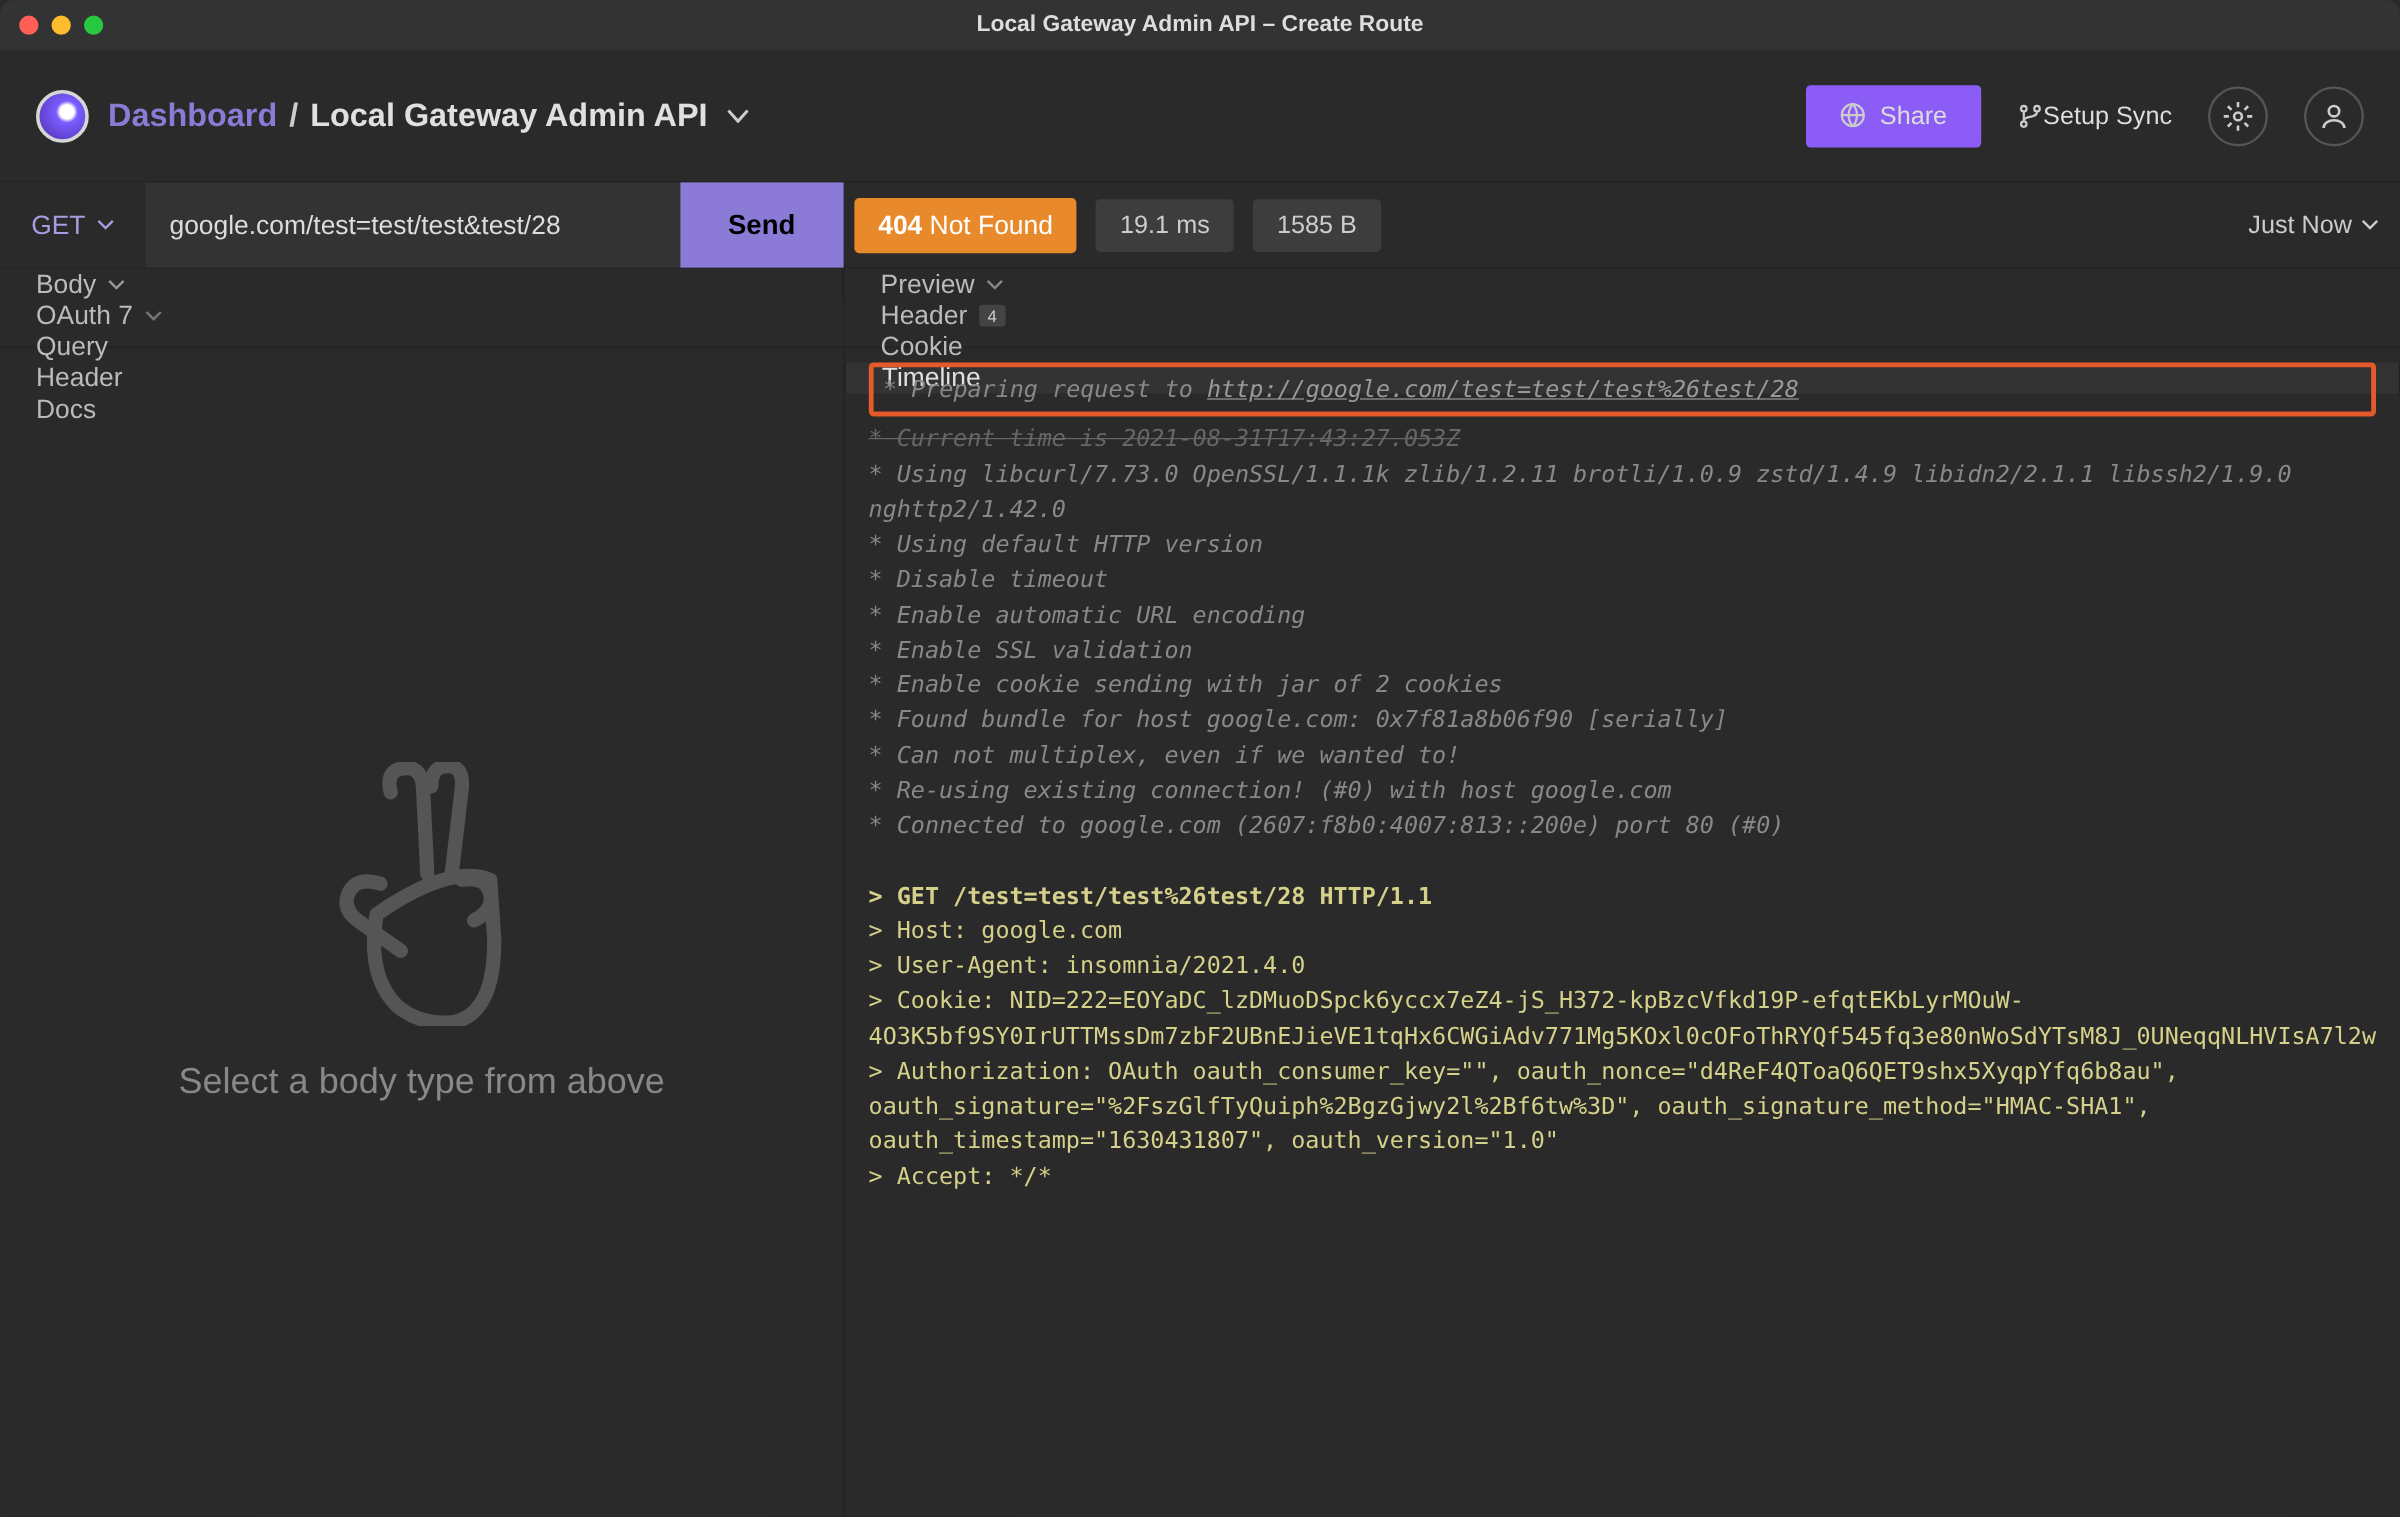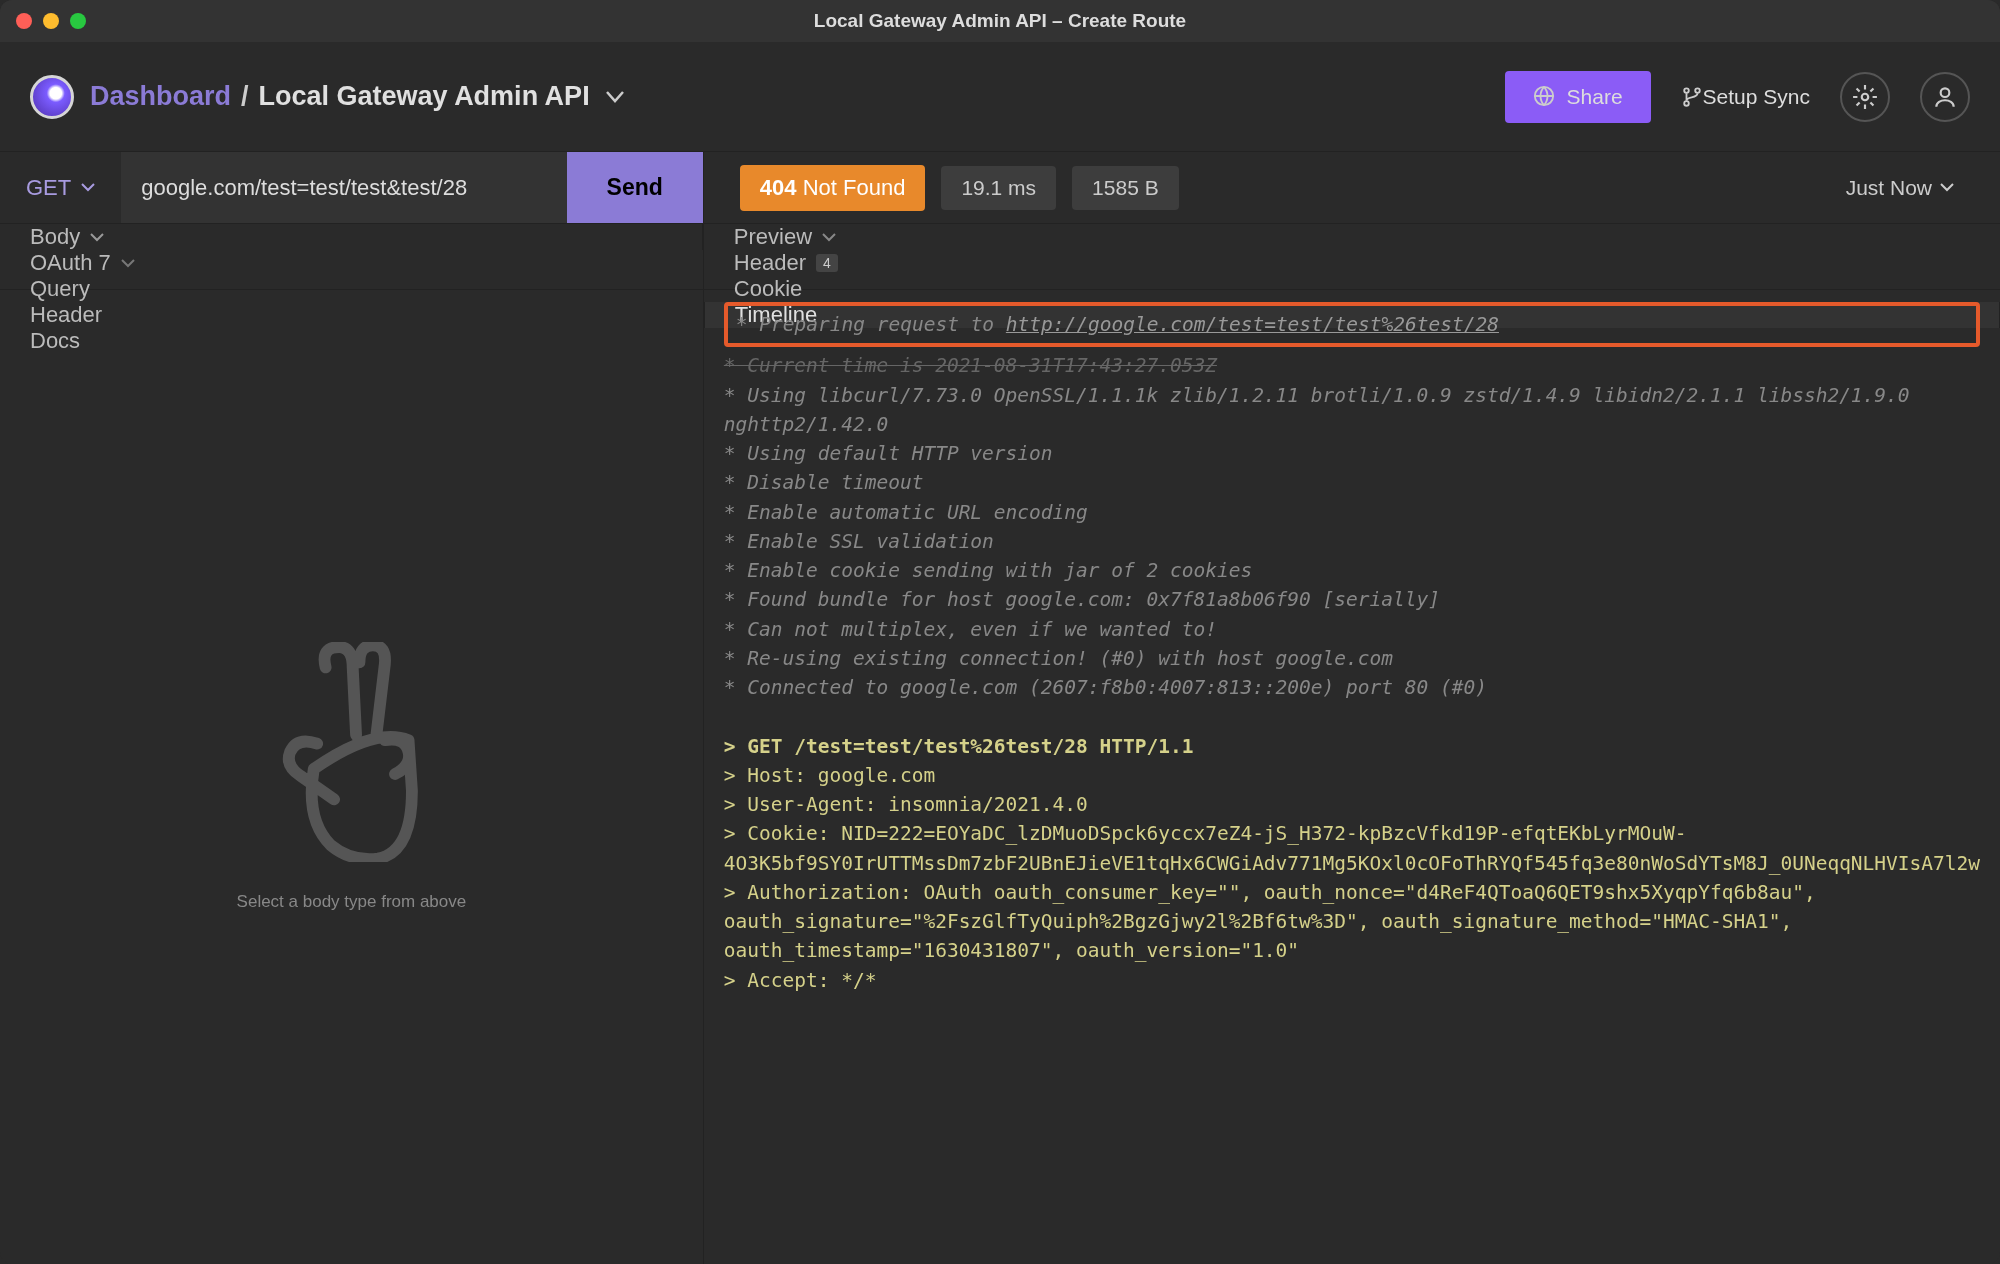--- a/index.html
+++ b/index.html
@@ -30,22 +30,22 @@
 .req-bar { height: 72px; background: #333; display: flex; align-items: stretch; border-bottom: 1px solid #222; }
 .method { background: #2a2a2a; display: flex; align-items: center; padding: 0 26px; color: #a89be0; font-size: 22px; font-weight: 500; gap: 10px; cursor: pointer; }
 .url-in { flex: 1; display: flex; align-items: center; padding: 0 20px; color: #ddd; font-size: 22px; border: none; background: transparent; outline: none; }
 .send { background: #8b7bd6; color: #000000; border: none; font-size: 23px; font-weight: 700; padding: 0 40px; cursor: pointer; }
 .tabs { height: 66px; background: #2a2a2a; display: flex; align-items: stretch; border-bottom: 1px solid #222; flex-direction: column; }
 .tab { display: flex; align-items: center; padding: 0 30px; color: #bbb; font-size: 22px; cursor: pointer; gap: 10px; border-right: 1px solid #222; }
 .tab.active { background: #333; color: #e0e0e0; }
 .tab .badge { background: #444; color: #ccc; font-size: 14px; padding: 1px 7px; border-radius: 3px; }
 .body-area { flex: 1; display: flex; flex-direction: column; align-items: center; justify-content: center; gap: 30px; color: #666; }
 .peace-icon svg { width: 170px; height: 220px; }
-.body-hint { color: #888; font-size: 17px; }
-.resp-bar { height: 72px; background: #2a2a2a; display: flex; align-items: center; padding: 0 36px; gap: 16px; border-bottom: 1px solid #222; }
+.body-hint { color: #888; font-size: 30px; }
+.resp-bar { height: 72px; background: #2a2a2a; display: flex; align-items: center; padding: 0 8px; gap: 16px; border-bottom: 1px solid #222; }
 .status-pill { background: #e8892b; color: #fff; font-size: 22px; font-weight: 500; padding: 10px 20px; border-radius: 4px; }
 .status-pill .code { font-weight: 700; }
 .grey-pill { background: #3d3d3d; color: #ccc; font-size: 21px; padding: 10px 20px; border-radius: 4px; }
 .resp-bar-spacer { flex: 1; }
 .time-sel { color: #ccc; font-size: 21px; display: flex; align-items: center; gap: 8px; cursor: pointer; padding-right: 10px; }
 .timeline { flex: 1; overflow: hidden; padding: 12px 20px 20px 20px; font-family: "Menlo", "Consolas", monospace; font-size: 19.5px; line-height: 1.5; color: #888; font-style: italic; }
 .timeline .hl { border: 4px solid #e55a2b; border-radius: 4px; padding: 4px 8px; margin-bottom: 4px; display: block; }
 .timeline .hl a { color: #999; text-decoration: underline; }
 .timeline .obscured { color: #666; text-decoration: line-through; }
 .timeline .yellow { color: #d5d18a; font-style: normal; }

